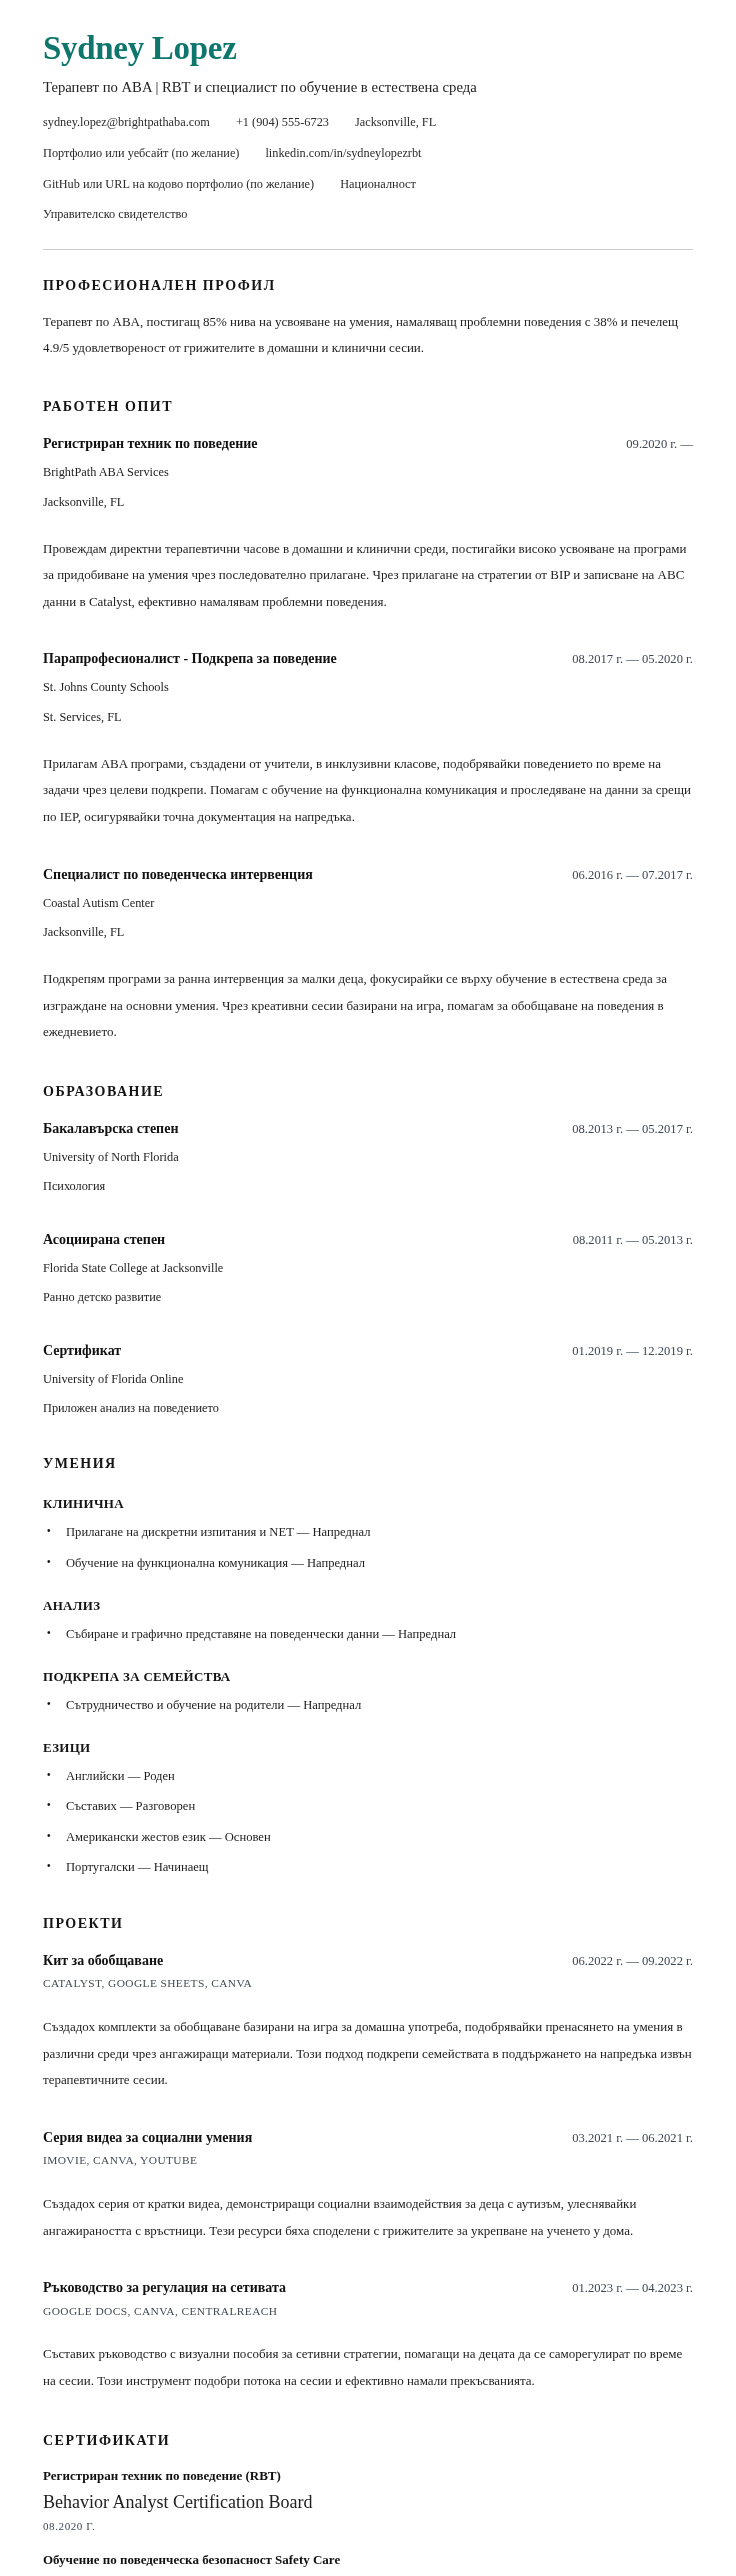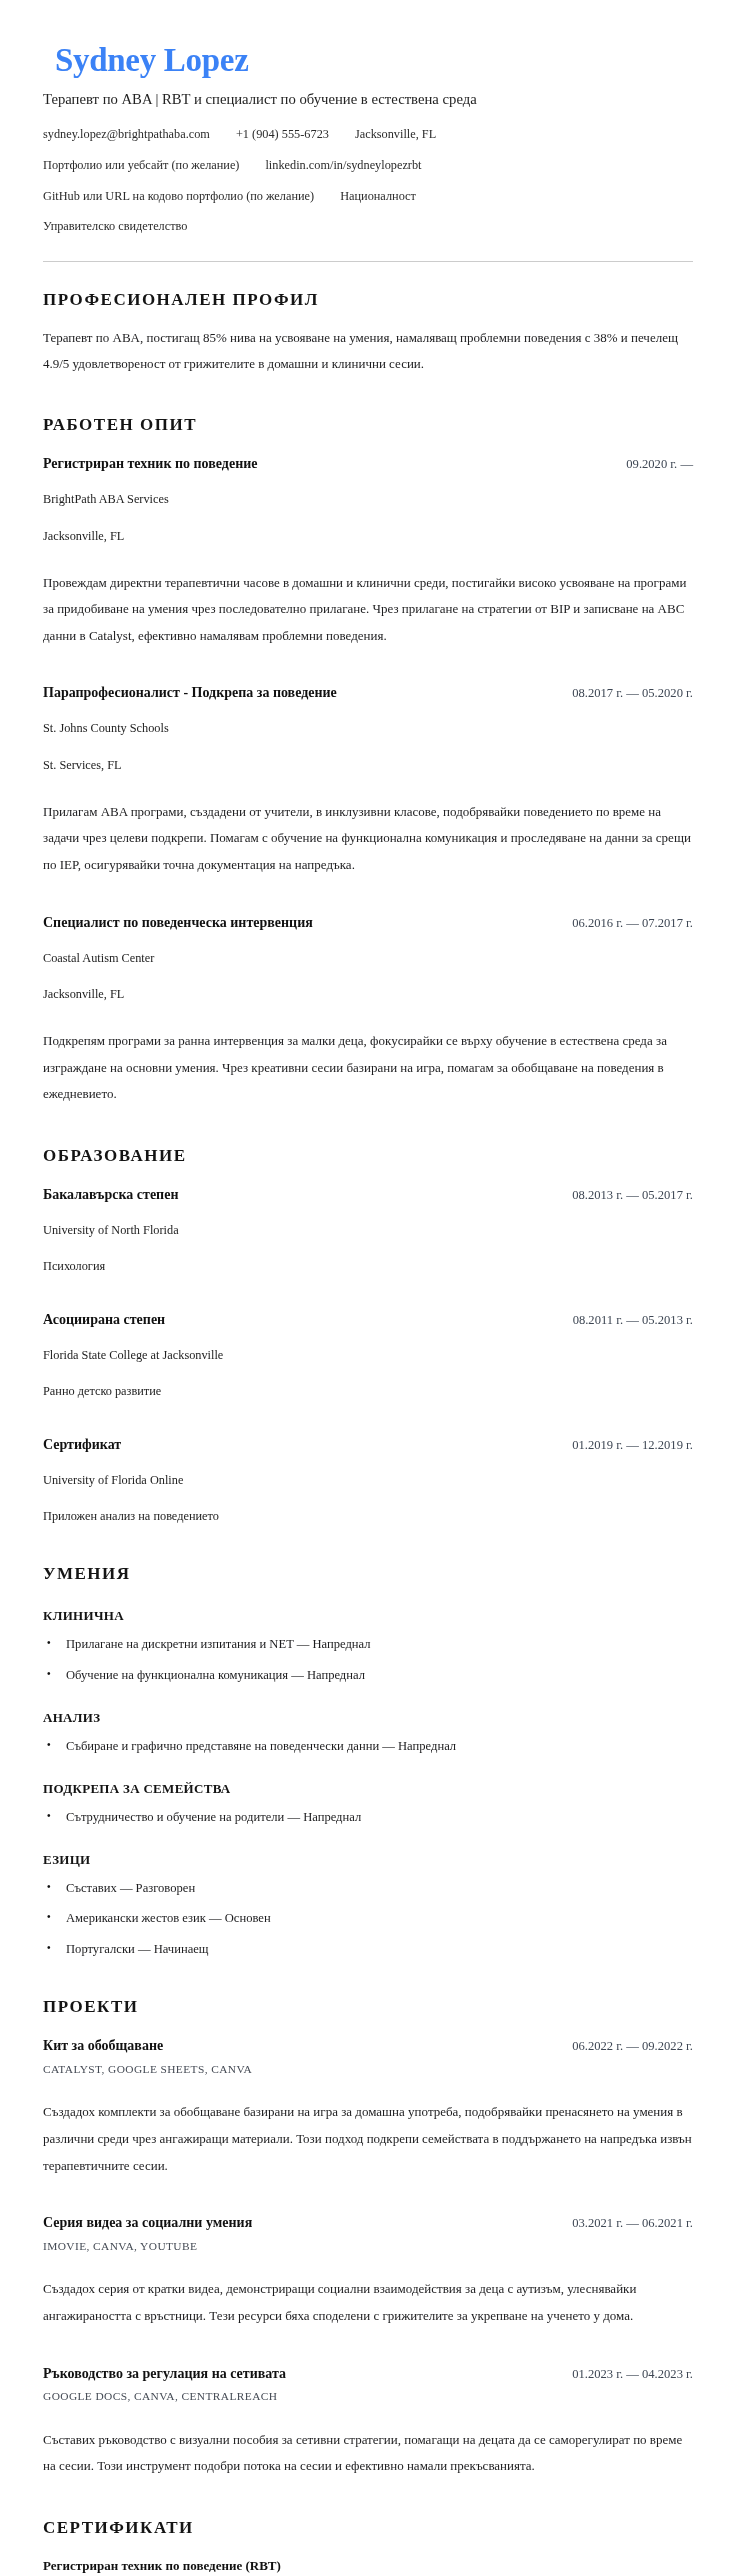--- a/index.html
+++ b/index.html
@@ -17,22 +17,22 @@
   .page {
     padding: 29.5px 43px 37px 43px;
     box-sizing: border-box;
   }
   
   .name {
     font-size: 33px;
     font-weight: 700;
     letter-spacing: -0.3px;
     line-height: 1.12;
-    margin: 12px;
-    color: #3b82f6;
+    margin: 0;
+    color: #0f766e;
   }
   .subtitle {
     font-size: 14.7px;
     margin-top: 12.3px;
     color: #222;
   }
   .contact {
     margin-top: 18.4px;
     font-size: 12.3px;
     color: #2b2b2b;
@@ -46,21 +46,21 @@
     line-height: 1.4;
   }
   .contact-row:first-child { margin-top: 0; }
   .divider {
     border: none;
     border-top: 1.2px solid #cccccc;
     margin: 26px 0 0 0;
   }
   
   .section-heading {
-    font-size: 17px;
+    font-size: 14px;
     font-weight: 700;
     letter-spacing: 1.5px;
     color: #141414;
     margin: 38px 0 0 0;
   }
   .section-heading.first { margin-top: 28px; }
   .body-text {
     font-size: 13px;
     line-height: 2.0;
     margin: 14.7px 0 0 0;
@@ -81,21 +81,21 @@
     margin: 0;
   }
   .entry-dates {
     font-size: 12.6px;
     color: #3d4653;
     white-space: nowrap;
     flex-shrink: 0;
   }
   .entry-line {
     font-size: 12.3px;
-    margin-top: 18px;
+    margin-top: 11px;
     color: #222;
     line-height: 1.5;
   }
   .entry-meta {
     font-size: 11.4px;
     letter-spacing: 0.4px;
     margin-top: 8.6px;
     color: #454b55;
   }
   .entry-desc {
@@ -278,20 +278,21 @@
     <div class="skill-group">
       <h3 class="sub-heading">ПОДКРЕПА ЗА СЕМЕЙСТВА</h3>
       <ul class="dot-list">
         <li>Сътрудничество и обучение на родители — Напреднал</li>
       </ul>
     </div>
 
     <div class="skill-group languages">
       <h3 class="sub-heading">ЕЗИЦИ</h3>
       <ul class="dot-list">
+        <li>Английски — Роден</li>
         <li>Съставих — Разговорен</li>
         <li>Американски жестов език — Основен</li>
         <li>Португалски — Начинаещ</li>
       </ul>
     </div>
   </section>
 
   <section>
     <h2 class="section-heading">ПРОЕКТИ</h2>
 

